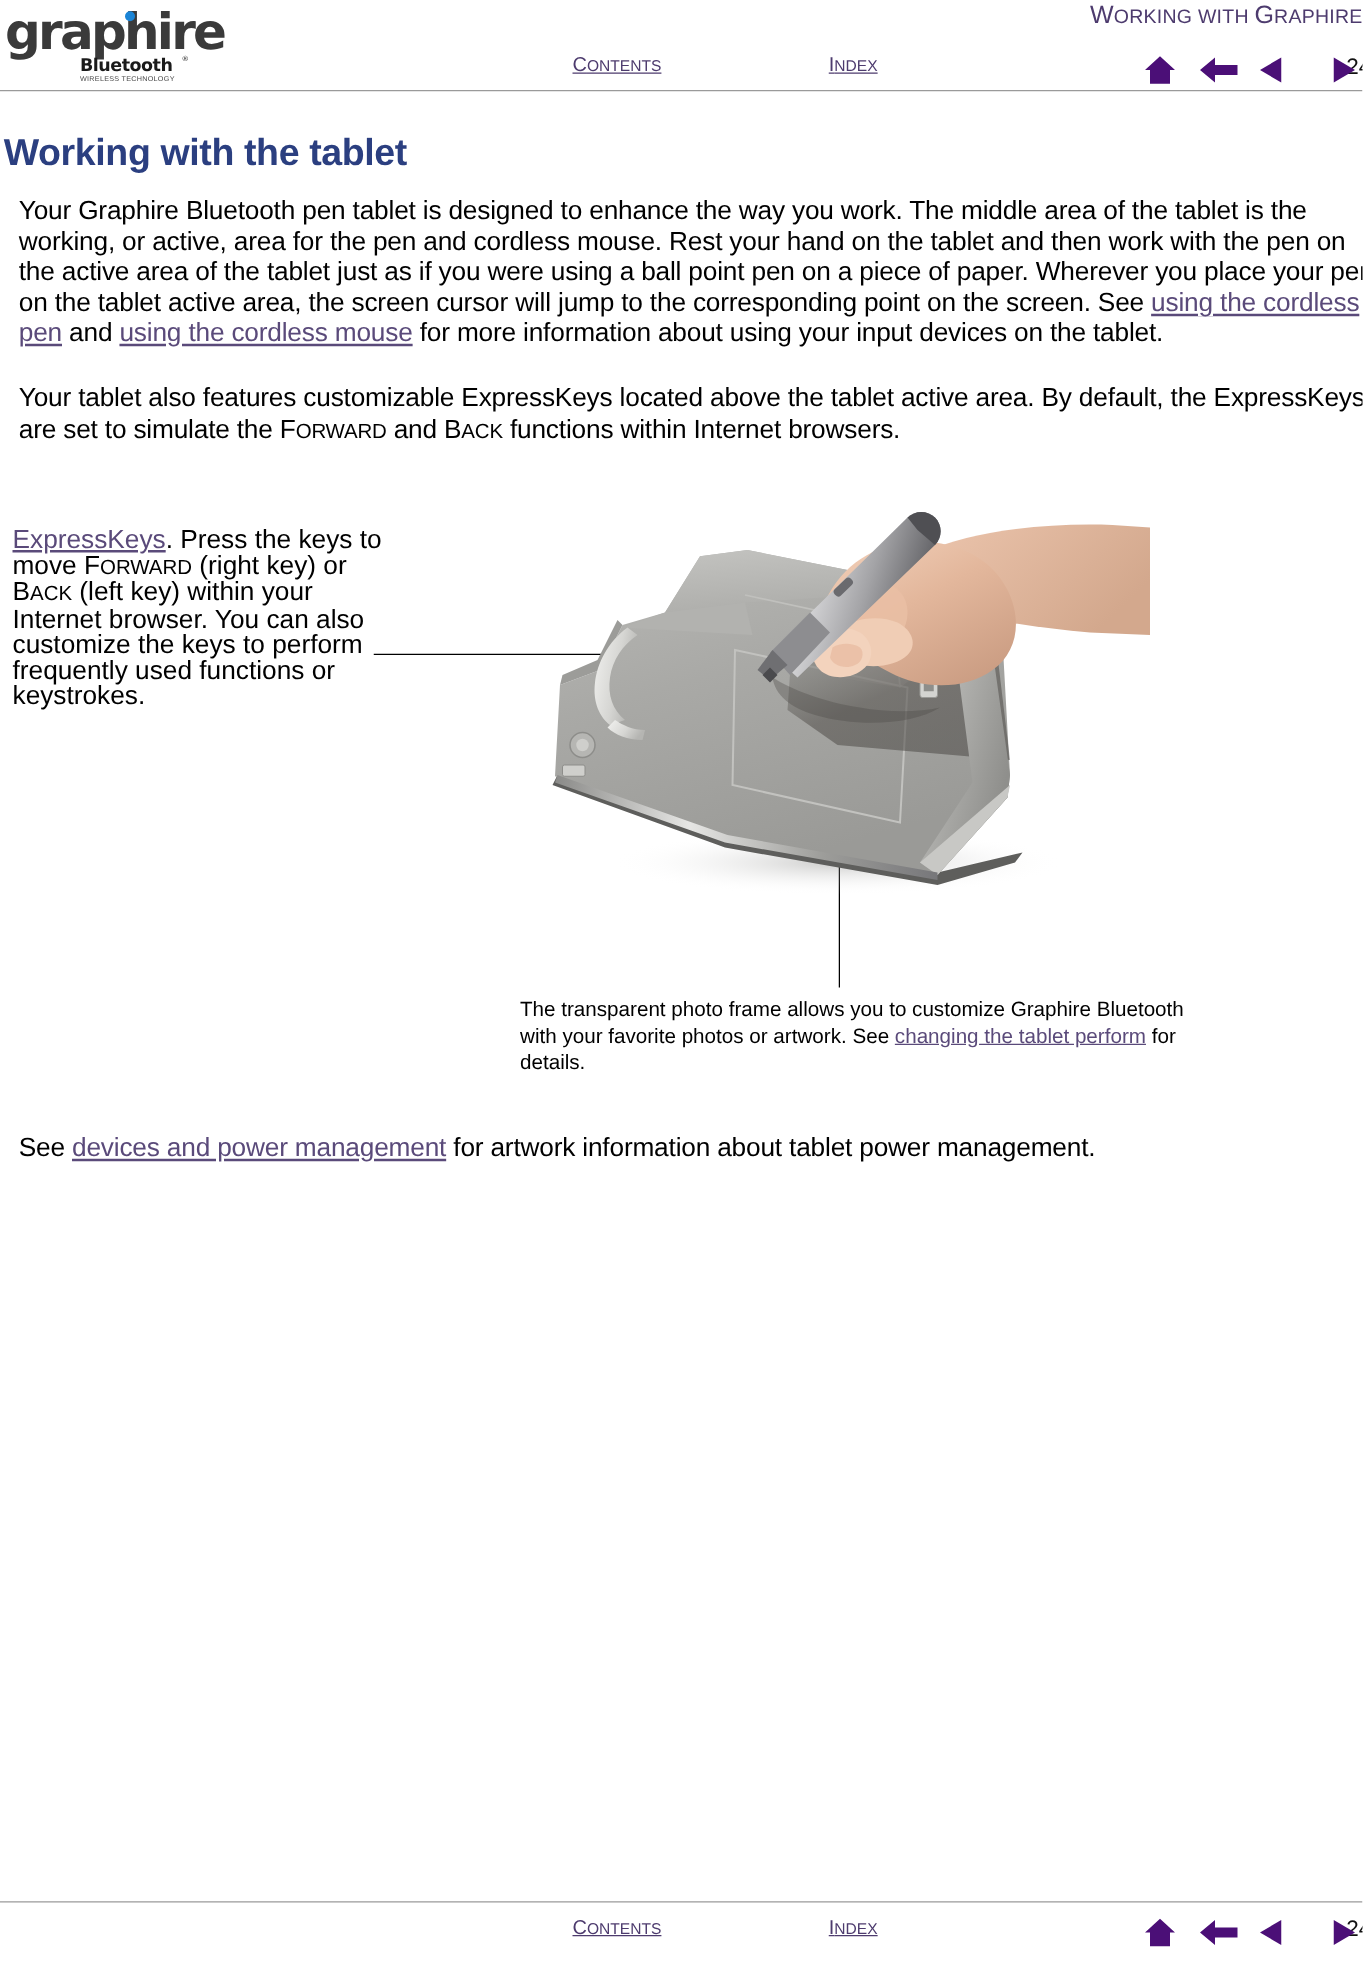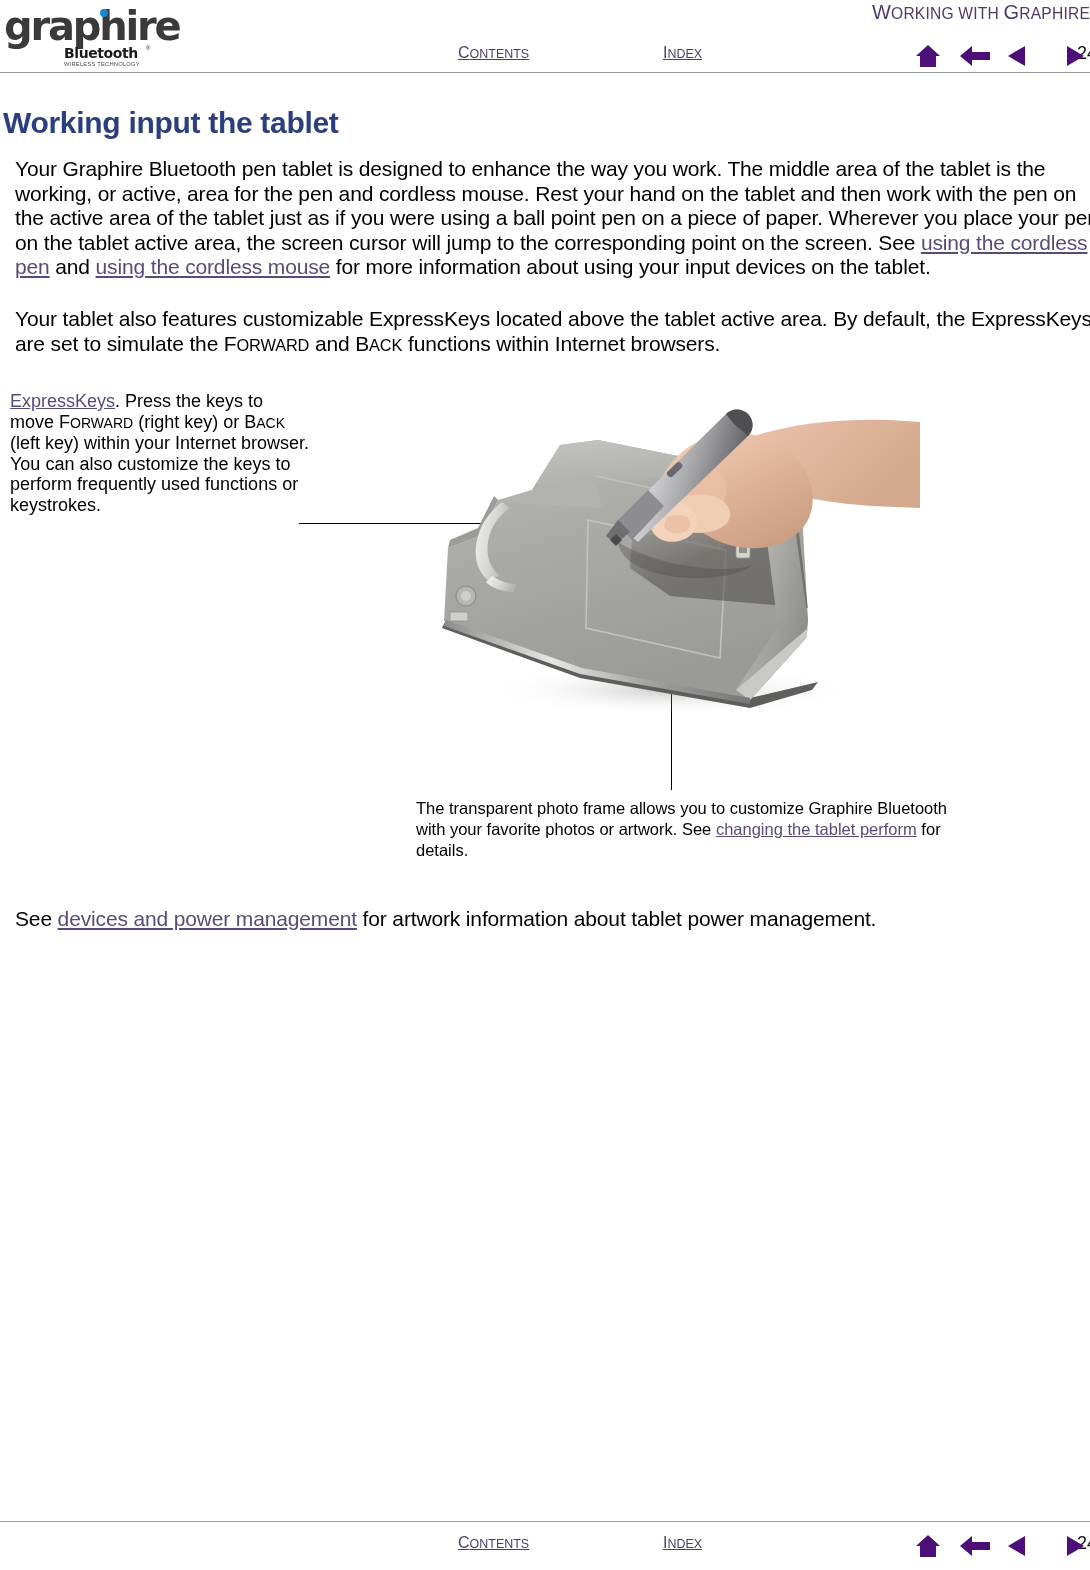--- a/index.html
+++ b/index.html
@@ -196,23 +196,23 @@
   .figure {
     position: absolute;
     left: 0;
     top: 380px;
     width: 1090px;
     height: 500px;
   }
   .callout-left {
     position: absolute;
     left: 10px;
-    top: 11px;
+    top: 42px;
     width: 300px;
-    font-size: 18px;
+    font-size: 21px;
     line-height: 20.5px;
     color: #000;
   }
   .leader-h {
     position: absolute;
     left: 299px;
     top: 143px;
     width: 232px;
     height: 1px;
     background: #000;
@@ -324,21 +324,21 @@
           </svg>
       </span>
     </div>
   </div>
 
   <div class="rule rule-top"></div>
 </div>
 
 <div class="content">
 
-  <h1 class="page-title">Working input the tablet</h1>
+  <h1 class="page-title">Working with the tablet</h1>
 
   <p class="body para1"><span>Your Graphire Bluetooth pen tablet is designed to enhance the way you work.  The middle area of the tablet is the working, or active, area for the pen and cordless mouse.  Rest your hand on the tablet and then work with the pen on the active area of the tablet just as if you were using a ball point pen on a piece of paper.  Wherever you place your pen on the tablet active area, the screen cursor will jump to the corresponding point on the screen.  See </span><span class="link">using the cordless pen</span><span> and </span><span class="link">using the cordless mouse</span><span> for more information about using your input devices on the tablet.</span></p>
 
   <p class="body para2"><span>Your tablet also features customizable ExpressKeys located above the tablet active area.  By default, the ExpressKeys are set to simulate the </span><span class="sc-lead">F</span><span class="sc sc-rest">orward</span><span> and </span><span class="sc-lead">B</span><span class="sc sc-rest">ack</span><span> functions within Internet browsers.</span></p>
 
   <div class="figure">
 
     <div class="callout-left"><span class="link">ExpressKeys</span><span>.  Press the keys to move </span><span class="sc-lead">F</span><span class="sc sc-rest">orward</span><span> (right key) or </span><span class="sc-lead">B</span><span class="sc sc-rest">ack</span><span> (left key) within your Internet browser.  You can also customize the keys to perform frequently used functions or keystrokes.</span></div>
 
     <div class="leader-h"></div>

